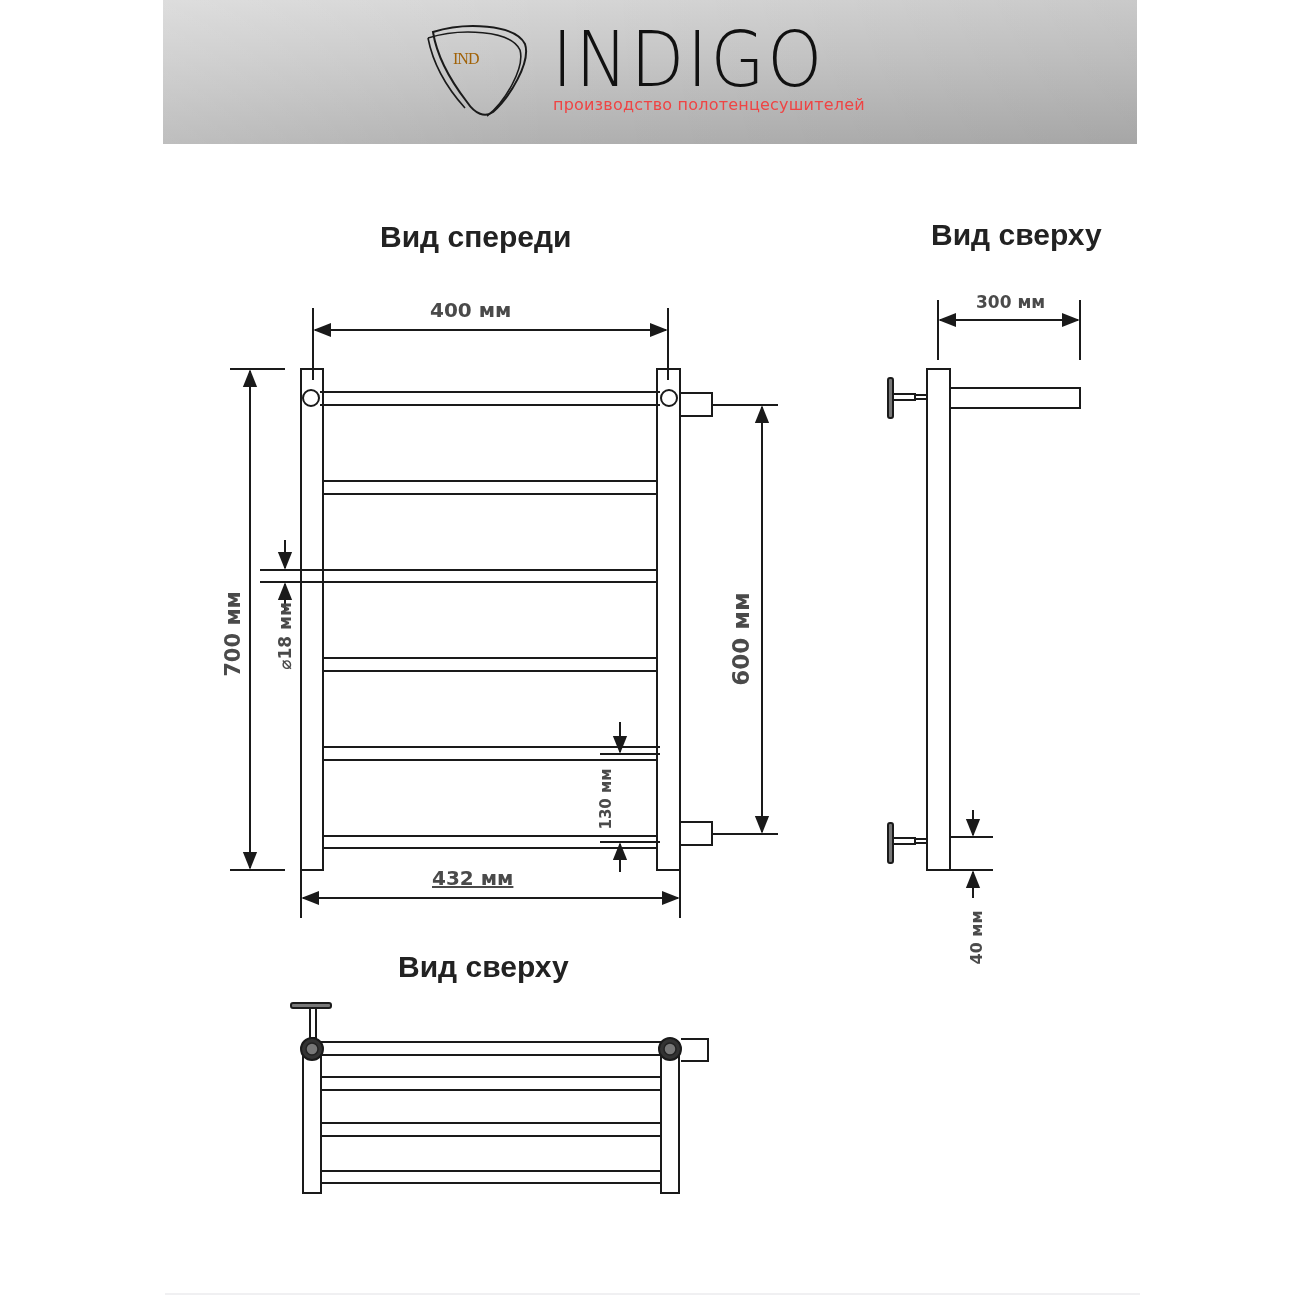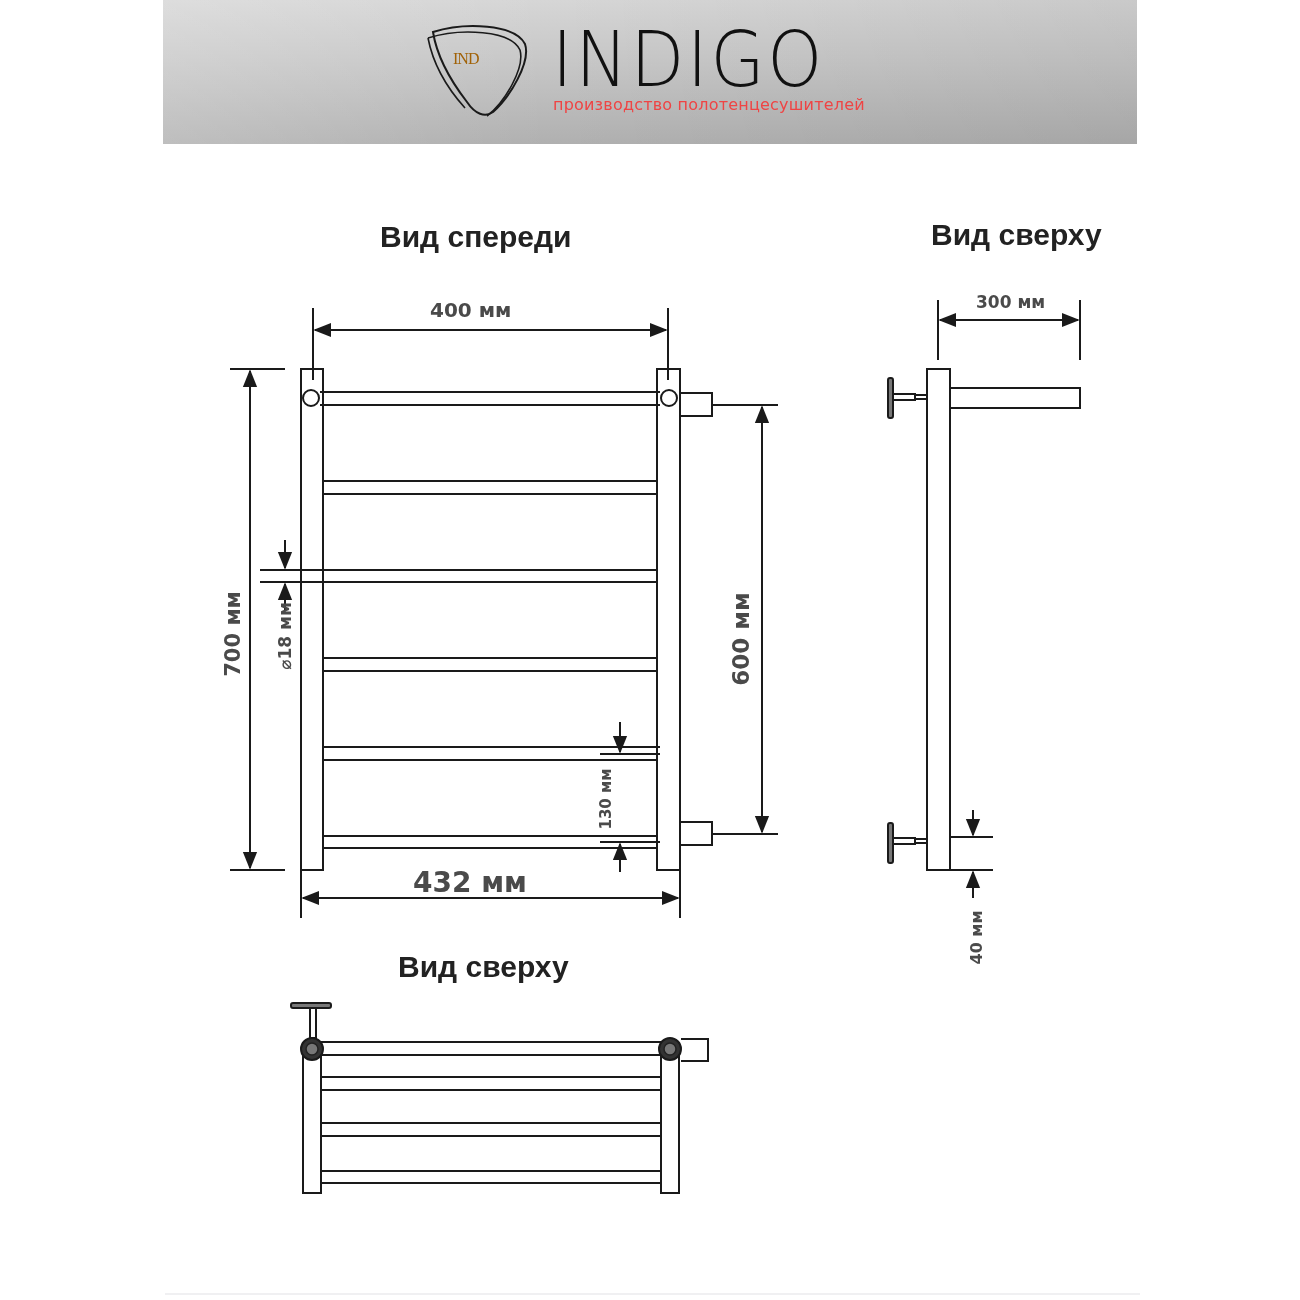--- a/index.html
+++ b/index.html
@@ -136,21 +136,21 @@
       <circle cx="312" cy="1049" r="11" fill="#333"></circle>
       <circle cx="312" cy="1049" r="6" fill="#777" stroke="#222" stroke-width="1.5"></circle>
       <circle cx="670" cy="1049" r="11" fill="#333"></circle>
       <circle cx="670" cy="1049" r="6" fill="#777" stroke="#222" stroke-width="1.5"></circle>
       <path d="M681 1039 H708 V1061 H681"></path>
     </g>
   </g>
 </svg>
 
 <div class="dim" style="left:430px; top:298px; font-size:20px;">400 мм</div>
-<div class="dim" style="left:413px; top:866px; font-size:28px;">432 мм</div>
+<div class="dim" style="left:432px; top:866px; font-size:20px;text-decoration:underline;">432 мм</div>
 <div class="dim rot" style="left:183px; top:622px; font-size:21px; width:100px; text-align:center;">700 мм</div>
 <div class="dim rot" style="left:240px; top:626px; font-size:17px; width:90px; text-align:center;">⌀18 мм</div>
 <div class="dim rot" style="left:686px; top:626px; font-size:23px; width:110px; text-align:center;">600 мм</div>
 <div class="dim rot" style="left:566px; top:790px; font-size:15px; width:80px; text-align:center;">130 мм</div>
 <div class="dim" style="left:976px; top:292px; font-size:17px;">300 мм</div>
 <div class="dim rot" style="left:943px; top:928px; font-size:16px; width:66px; text-align:center;">40 мм</div>
 
 <div class="footer-line"></div>
 
 </body></html>

